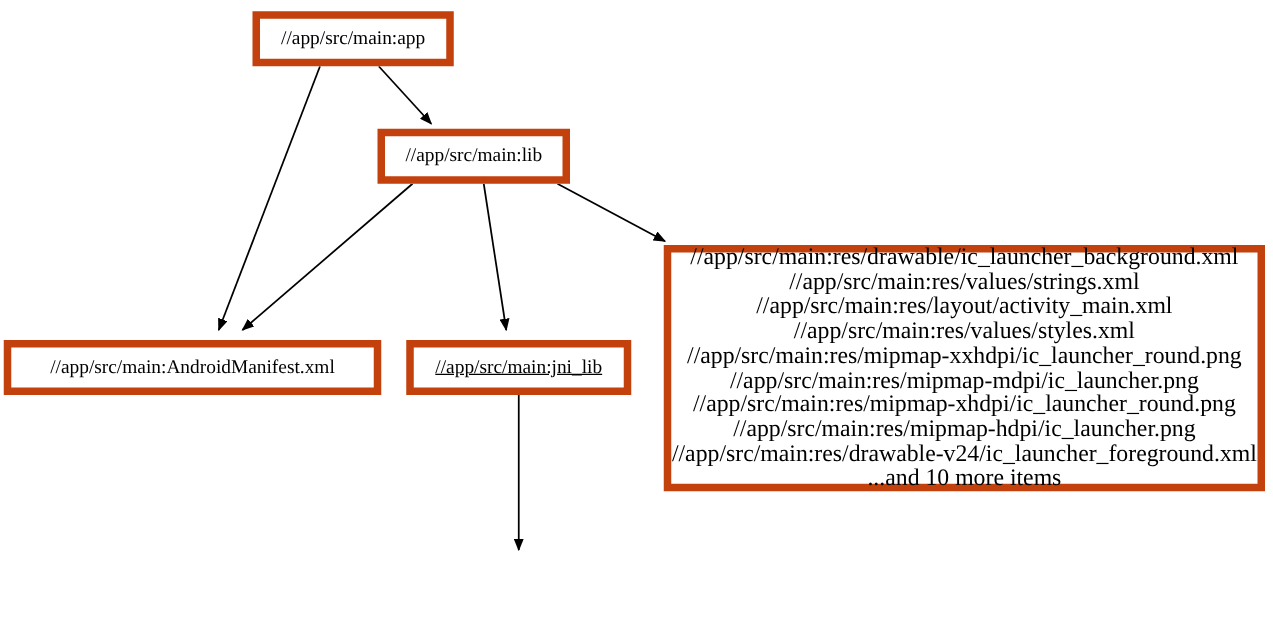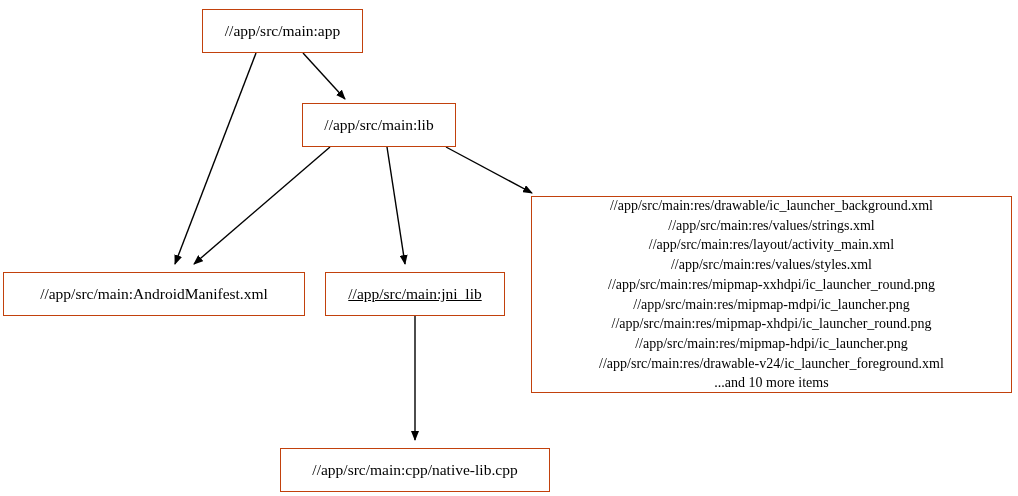--- a/index.html
+++ b/index.html
@@ -20,40 +20,40 @@
     position: absolute;
     left: 0;
     top: 0;
     width: 1018px;
     height: 496px;
     pointer-events: none;
   }
   .node {
     position: absolute;
     box-sizing: border-box;
-    border: 1px solid #c2410c;
+    border: 6px solid #c2410c;
     background: #ffffff;
     display: flex;
     align-items: center;
     justify-content: center;
     text-align: center;
     color: #000000;
     font-size: 15.5px;
     line-height: 1.0;
     white-space: nowrap;
     z-index: 2;
   }
   .node-label {
     display: block;
     padding: 0 9px;
   }
   .node-multiline {
     white-space: pre;
     line-height: 19.7px;
-    font-size: 14px;
+    font-size: 19px;
     padding: 0 6px;
   }
 </style>
 </head>
 <body>
 
 <div id="canvas">
 
   <svg id="edges" viewBox="0 0 1018 496" width="1018" height="496" xmlns="http://www.w3.org/2000/svg">
     <defs>
@@ -84,23 +84,20 @@
   </div>
 
   <div class="node" style="left:3px; top:272px; width:302px; height:44px;">
     <span class="node-label">//app/src/main:AndroidManifest.xml</span>
   </div>
 
   <div class="node" style="left:325px; top:272px; width:180px; height:44px;text-decoration:underline;">
     <span class="node-label">//app/src/main:jni_lib</span>
   </div>
 
-  <div class="node" style="left:280px; top:448px; width:270px; height:44px;">
-    <span class="node-label">//app/src/main:cpp/native-lib.cpp</span>
-  </div>
 
   <div class="node" style="left:531px; top:196px; width:481px; height:197px;">
     <span class="node-label node-multiline">//app/src/main:res/drawable/ic_launcher_background.xml
 //app/src/main:res/values/strings.xml
 //app/src/main:res/layout/activity_main.xml
 //app/src/main:res/values/styles.xml
 //app/src/main:res/mipmap-xxhdpi/ic_launcher_round.png
 //app/src/main:res/mipmap-mdpi/ic_launcher.png
 //app/src/main:res/mipmap-xhdpi/ic_launcher_round.png
 //app/src/main:res/mipmap-hdpi/ic_launcher.png

